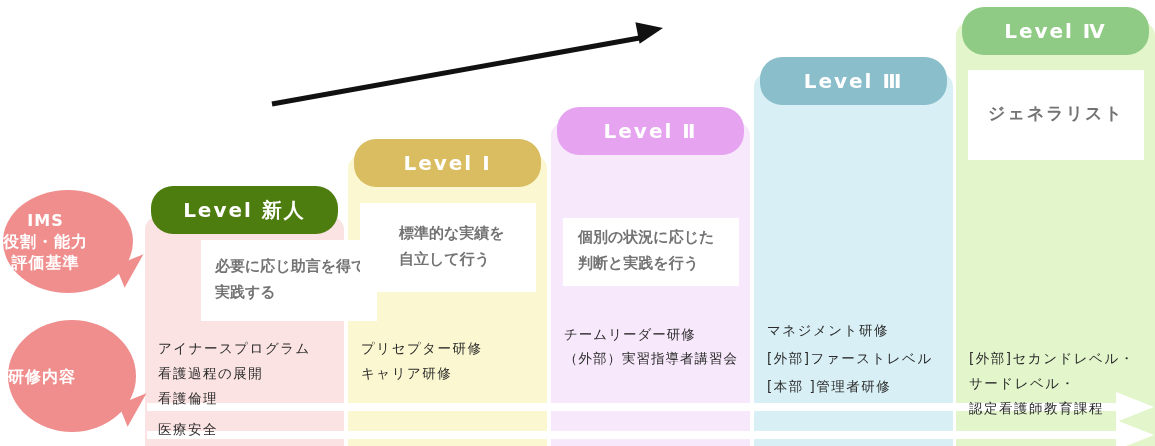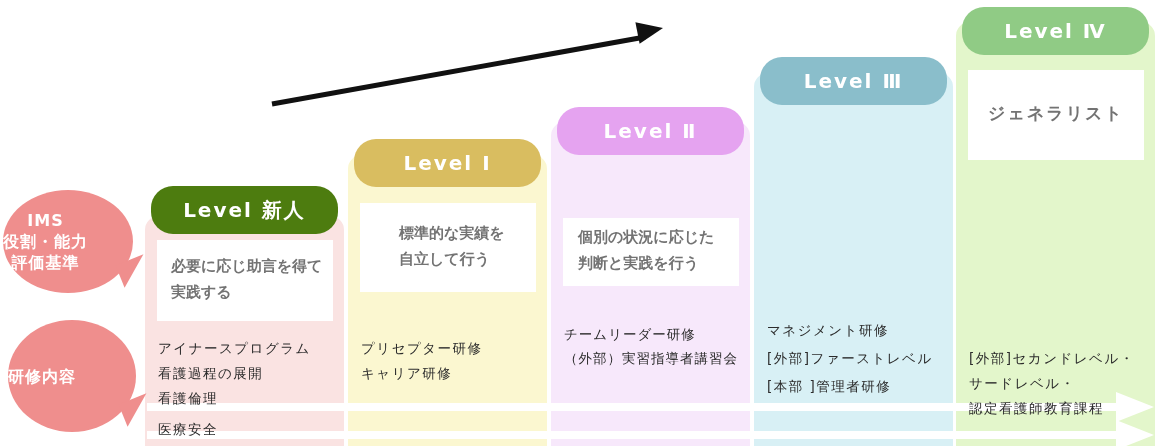--- a/index.html
+++ b/index.html
@@ -19,21 +19,21 @@
         color:#fff;font-weight:bold;font-size:20px;letter-spacing:2px;z-index:3;}
   .col-1 .pill{top:-30px;background:#4d7c0f;}
   .col-2 .pill{top:-16px;background:#D9BD60;}
   .col-3 .pill{top:-15px;background:#E5A3F0;}
   .col-4 .pill{top:-16px;background:#8ABECB;}
   .col-5 .pill{top:-15px;background:#90CB85;}
 
   .descbox{position:absolute;left:12px;width:176px;background:#fff;z-index:2;
            display:flex;align-items:center;}
   .desc{white-space:pre-line;font-weight:bold;font-size:15px;line-height:26px;color:#737373;font-family:Liberation Mono, monospace;}
-  .col-1 .descbox{top:24px;height:81px;} .col-1 .desc{padding-left:14px;}
+  .col-1 .descbox{top:24px;height:81px;margin-left:44px;} .col-1 .desc{padding-left:14px;}
   .col-2 .descbox{top:48px;height:89px;} .col-2 .desc{padding-left:39px;}
   .col-3 .descbox{top:48px;height:68px;margin-top:48px;} .col-3 .desc{padding-left:15px;}
   .col-4 .descbox{top:49px;height:86px;} .col-4 .desc{padding-left:10px;font-size:14.5px;line-height:27px;}
   .col-5 .descbox{top:48px;height:90px;justify-content:center;}
   .col-5 .desc{font-size:17px;letter-spacing:2px;}
 
   .list{position:absolute;left:13px;width:184px;z-index:3;}
   .col-1 .list{top:120px;} .col-2 .list{top:181px;} .col-3 .list{top:200px;}
   .col-4 .list{top:243px;} .col-5 .list{top:296px;margin-top:28px;}
   .item{font-size:13.5px;line-height:25px;letter-spacing:1.5px;color:#2b2b2b;font-weight:500;}

